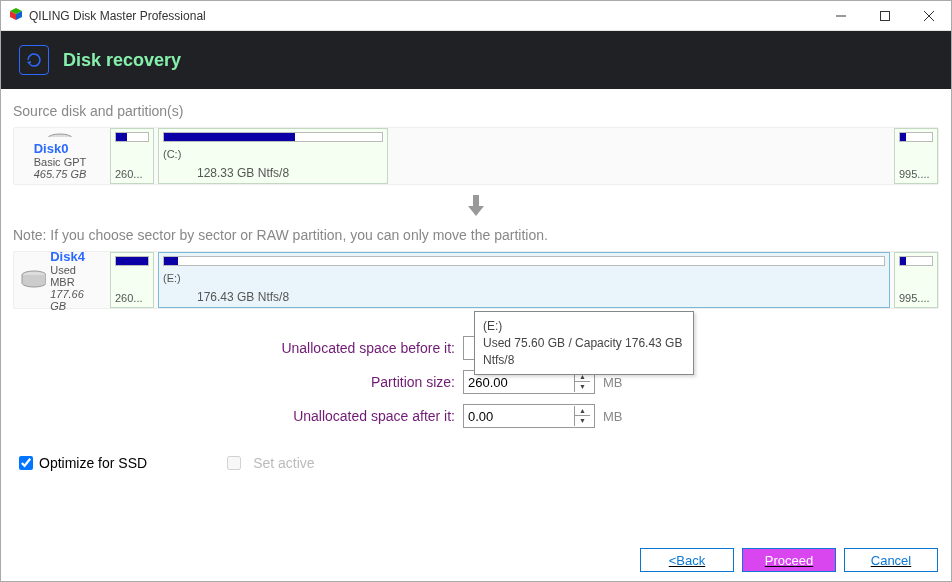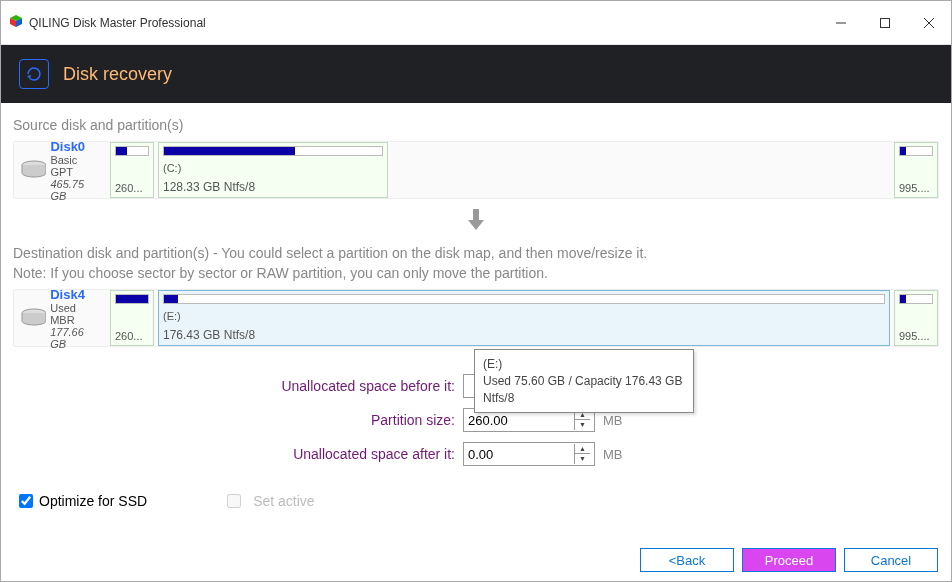--- a/index.html
+++ b/index.html
@@ -1,62 +1,62 @@
 <!DOCTYPE html>
 <html><head>
 <meta charset="utf-8">
 <style>
 * { box-sizing: border-box; margin: 0; padding: 0; font-family: "Segoe UI", Tahoma, sans-serif; }
 body { width: 952px; height: 582px; background: #fff; border: 1px solid #aaa; overflow: hidden; }
 
-.titlebar { height: 44px; display: flex; align-items: center; padding: 0 0 0 8px; background: #fff; border-bottom: 1px solid #e5e5e5; }
+.titlebar { height: 30px; display: flex; align-items: center; padding: 0 0 0 8px; background: #fff; border-bottom: 1px solid #e5e5e5; }
 .titlebar .title { font-size: 12px; color: #333; }
 .titlebar .spacer { flex: 1; }
 .winbtn { width: 44px; height: 29px; display: flex; align-items: center; justify-content: center; cursor: pointer; }
 .winbtn svg { width: 10px; height: 10px; }
 
 .header { height: 58px; background: #202124; display: flex; align-items: center; padding: 0 18px; gap: 14px; }
 .header-icon { width: 30px; height: 30px; border: 1px solid #2b6aff; border-radius: 4px; display:flex; align-items:center; justify-content:center; }
-.header-title { color: #fdba74; font-size: 18px; font-weight: 400; }
+.header-title { color: #86efac; font-size: 18px; font-weight: 700; }
 
 .content { padding: 14px 12px 0 12px; }
 .section-label { font-size: 14px; color: #888; margin-bottom: 8px; }
 
 .disk-row { display:flex; gap:4px; height:58px; border:1px solid #eee; background:#fafafa; border-radius:2px; }
 .disk-info { width:92px; padding:4px 6px; display:flex; flex-direction:column; justify-content:center; }
 .disk-name { font-size:13px; font-weight:700; color:#2b6aff; }
 .disk-type { font-size:11px; color:#555; }
 .disk-size { font-size:11px; color:#555;font-style:italic; }
 
 .part-box { border:1px solid #c3d8c3; background:#f5fff2; display:flex; flex-direction:column; padding:3px 4px; justify-content:space-between; overflow:hidden; }
 .part-box.sel { border:1px solid #7bb7d9; background:#eaf5fb; }
 .part-bar { height:10px; border:1px solid #bbb; background:#fff; position:relative; }
 .part-bar .fill { position:absolute; left:0; top:0; bottom:0; background:#0b00a5; }
 .part-label { font-size:11px; color:#555; white-space:nowrap; overflow:hidden; text-overflow:ellipsis; }
-.part-label2 { font-size:12px; color:#555; white-space:nowrap; overflow:hidden; text-overflow:ellipsis; }
+.part-label2 { font-size:12px; color:#555; white-space:nowrap; overflow:hidden; text-overflow:ellipsis;margin-left:34px; }
 
 .arrow-down { text-align:center; margin:10px 0; color:#999; }
 
 .form-area { margin-top:24px; position:relative; }
 .form-row { display:flex; align-items:center; height:30px; margin-bottom:4px; }
 .form-label { width:450px; text-align:right; padding-right:8px; font-size:14px; color:#701a75; }
 .form-input { width:132px; height:24px; border:1px solid #999; padding:0 4px; font-size:13px; display:flex; align-items:center; justify-content:space-between; }
 .spinner { width:16px; display:flex; flex-direction:column; border-left:1px solid #999; }
 .spinner div { height:10px; border-bottom:1px solid #999; font-size:7px; text-align:center; line-height:10px; color:#444; cursor:pointer; }
 .spinner div:last-child { border-bottom:none; }
 .form-unit { font-size:13px; color:#888; margin-left:8px; width:30px; }
 
 .tooltip { position:absolute; left:461px; top:-22px; width:220px; background:#fff; border:1px solid #888; padding:6px 8px; font-size:12px; color:#444; line-height:1.4; box-shadow:2px 2px 3px rgba(0,0,0,0.15); z-index:5; }
 
 .check-row { display:flex; gap:40px; margin-top:24px; padding:0 6px; }
 .check { display:flex; align-items:center; gap:6px; font-size:14px; }
 .check input { width:14px; height:14px; }
 .check.disabled { color:#bbb;gap:12px; }
 
-.footer { position:absolute; bottom:10px; right:14px; display:flex; gap:8px; }
+.footer { position:absolute; bottom:10px; right:14px; display:flex; gap:8px;text-decoration:underline; }
 .btn { width:94px; height:24px; border:1px solid #0a77d5; background:#fff; color:#0a77d5; font-size:13px; display:flex; align-items:center; justify-content:center; cursor:pointer; }
 .btn.primary { background:#d946ef; color:#fff; }
 
 .cube-icon { display:inline-block; margin-right:6px; }
 </style>
 </head>
 <body>
 
 <div class="titlebar">
   <span class="cube-icon">
@@ -92,21 +92,21 @@
         <path d="M2 8a6 6 0 1 1 2 4.5" fill="none" stroke="#2b6aff" stroke-width="1.5"></path>
         <path d="M1 10l3 3 1-4z" fill="#2b6aff"></path>
       </svg>
   </div>
   <div class="header-title">Disk recovery</div>
 </div>
 
 <div class="content">
   <div class="section-label">Source disk and partition(s)</div>
   <div class="disk-row">
-    <div class="disk-info" style="display:flex; flex-direction:row; align-items:center; gap:4px;">
+    <div class="disk-info" style="display:flex; flex-direction:column; align-items:center; gap:4px;">
       <svg width="28" height="22">
           <ellipse cx="14" cy="6" rx="12" ry="4" fill="#ddd" stroke="#999"></ellipse>
           <path d="M2 6v8c0 2 5 4 12 4s12-2 12-4V6" fill="#ccc" stroke="#999"></path>
         </svg>
       <div>
         <div class="disk-name">Disk0</div>
         <div class="disk-type">Basic GPT</div>
         <div class="disk-size">465.75 GB</div>
       </div>
     </div>
@@ -132,21 +132,20 @@
     </div>
   </div>
 
   <div class="arrow-down">
     <svg width="20" height="22" viewBox="0 0 20 22">
         <rect x="7" y="0" width="6" height="11" fill="#999"></rect>
         <polygon points="2,11 18,11 10,21" fill="#999"></polygon>
       </svg>
   </div>
 
-  <div class="section-label">Destination disk and partition(s) - You could select a partition on the disk map, and then move/resize it.</div>
   <div class="section-label" style="margin-top:-4px">Note: If you choose sector by sector or RAW partition, you can only move the partition.</div>
 
   <div class="disk-row" style="margin-top:8px">
     <div class="disk-info" style="display:flex; flex-direction:row; align-items:center; gap:4px;">
       <svg width="28" height="22">
           <ellipse cx="14" cy="6" rx="12" ry="4" fill="#ddd" stroke="#999"></ellipse>
           <path d="M2 6v8c0 2 5 4 12 4s12-2 12-4V6" fill="#ccc" stroke="#999"></path>
         </svg>
       <div>
         <div class="disk-name">Disk4</div>

